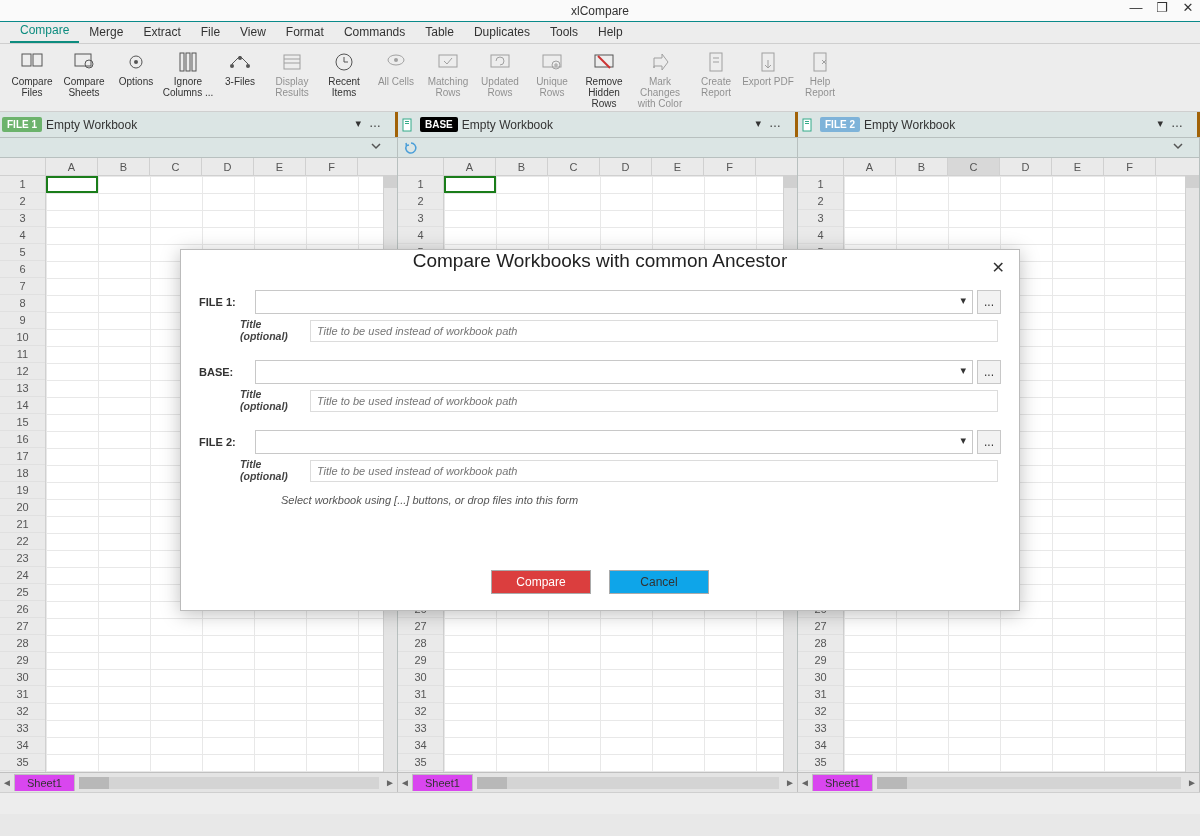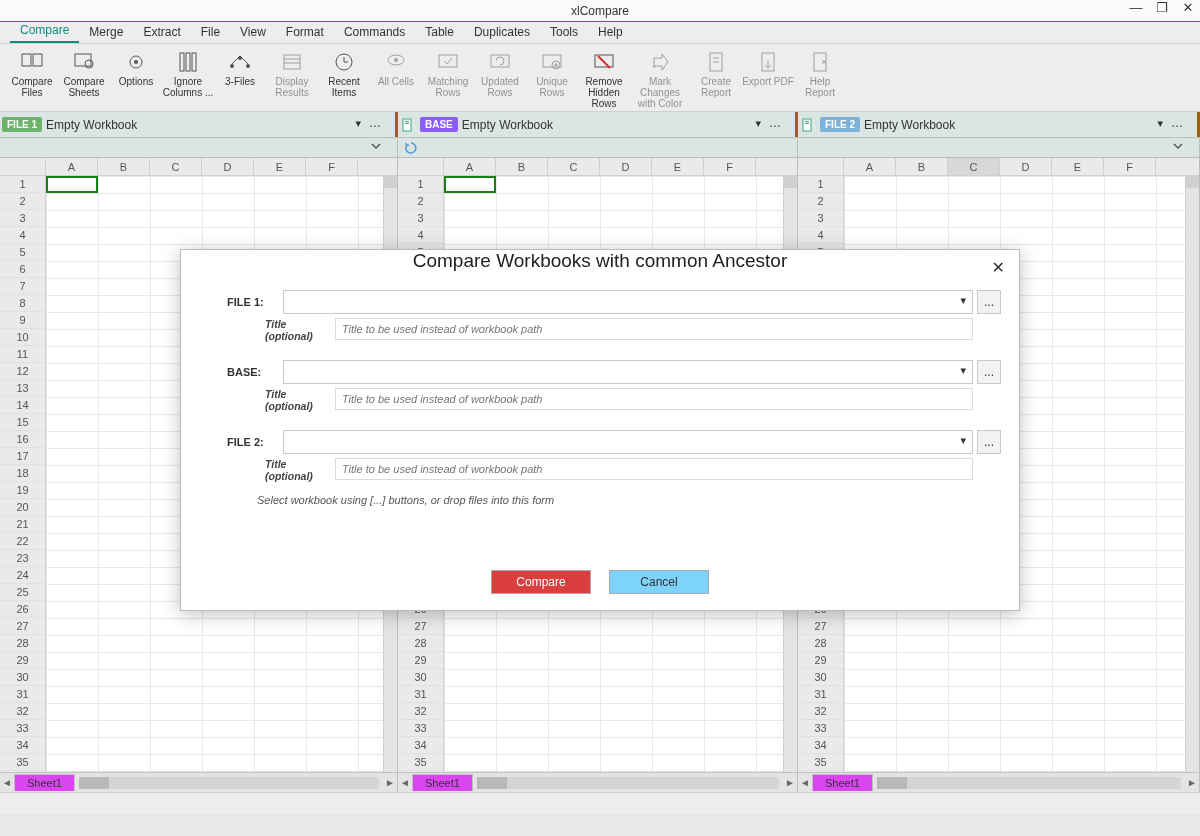--- a/index.html
+++ b/index.html
@@ -26,21 +26,21 @@
   .ribbon-btn.gray { opacity: 0.5; }
 
   
   .paneheaders { height: 26px; background: #dbe5e4; display: flex; border-bottom: 1px solid #b8c0bf; }
   .pane-h { display: flex; align-items: center; padding-left: 2px; position: relative; border-right: 3px solid #a16207; }
   .pane-h.p1 { width: 398px; }
   .pane-h.p2 { width: 400px; }
   .pane-h.p3 { width: 402px; }
   .file-badge { padding: 2px 5px; border-radius: 2px; font-size: 10px; font-weight: 600; color: #fff; margin-right: 4px;}
   .file-badge.f1 { background: #6CB36C; }
-  .file-badge.fbase { background: #8b5cf6; text-align: right; }
+  .file-badge.fbase { background: #000000; text-align: right; }
   .file-badge.f2 { background: #7EB3D9; }
   .pane-title { flex: 1; color: #333; font-size: 12px; }
   .chev { position: absolute; right: 34px; top: 5px; font-size: 11px; color:#333; cursor:pointer;}
   .dots { position: absolute; right: 14px; top: 4px; font-size: 12px; color:#333; cursor:pointer;}
   .docico { width: 16px; height: 16px; margin-right: 4px; display:inline-flex;align-items:center;justify-content:center;}
 
   
   .formulabar { height: 20px; background: #dbe5e4; display: flex; border-bottom: 1px solid #b8c0bf; }
   .fb-pane { display:flex; align-items:center; border-right:1px solid #b8c0bf;}
   .fb-pane.p1 { width:398px; } .fb-pane.p2 { width:400px; } .fb-pane.p3 { width:402px;}
@@ -76,33 +76,33 @@
 
   
   .bottombar { height:22px; background:#ededed; border-top:1px solid #cfcfcf;}
 
   
   .modal-backdrop { position:absolute; top:0;left:0;right:0;bottom:0; background:rgba(255,255,255,0); pointer-events:none;}
   .modal { position:absolute; left:180px; top:249px; width:840px; height:362px; background:#fff; border:1px solid #bbb; box-shadow:0 3px 18px rgba(0,0,0,0.25); pointer-events:auto;}
   .modal .close { position:absolute; right:14px; top:8px; font-size:16px; color:#333; cursor:pointer;}
   .modal h2 { text-align:center; font-size:19px; font-weight:400; color:#222; margin-bottom:18px;}
   .mrow { display:flex; align-items:center; padding:0 18px; margin-bottom:4px;}
-  .mrow label.main { width:56px; font-size:11px; font-weight:600; color:#333; text-align:left;margin-left:28px;}
+  .mrow label.main { width:56px; font-size:11px; font-weight:600; color:#333; text-align:left;}
   .mrow .combo { flex:1; height:24px; border:1px solid #c8c8c8; background:#fff; position:relative; margin-right:4px;}
   .mrow .combo .chv { position:absolute; right:6px; top:3px; font-size:11px; color:#333;}
   .mrow .browse { width:24px; height:24px; border:1px solid #c8c8c8; background:#f2f2f2; text-align:center; line-height:22px; font-size:12px; color:#333; cursor:pointer;}
-  .mrow2 { display:flex; align-items:flex-start; padding:0 28px; margin-bottom:18px;}
+  .mrow2 { display:flex; align-items:flex-end; padding:0 3px; margin-bottom:18px;}
   .mrow2 label { width:56px;}
   .mrow2 .tlbl { width:70px; font-size:10.5px; font-style:italic; font-weight:600; color:#444; margin-left:0;}
   .mrow2 input { flex:1; height:22px; border:1px solid #dcdcdc; padding:0 6px; font-size:11px; color:#777; font-style:italic; margin-right:18px;}
-  .hint { padding:0 18px 0 76px; font-size:11px; font-style:italic; color:#555; margin-top:-6px;}
+  .hint { padding:0 18px 0 76px; font-size:11px; font-style:italic; color:#555; margin-top:-6px;margin-left:24px;}
   .modal-btns { display:flex; justify-content:center; gap:18px; position:absolute; bottom:16px; left:0; right:0;}
   .modal-btns button { width:100px; height:24px; border:1px solid #aaa; font-size:12px; cursor:pointer;}
   .btn-primary { background:#DB3E3E; color:#fff; border-color:#c03030;}
-  .btn-secondary { background:#7dd3fc; color:#333;}
+  .btn-secondary { background:#0ea5e9; color:#333;}
 
   svg { display:block;}
 </style>
 </head>
 <body>
 
 <div class="titlebar">
   <span class="title">xlCompare</span>
   <div class="controls">
     <span>—</span>

